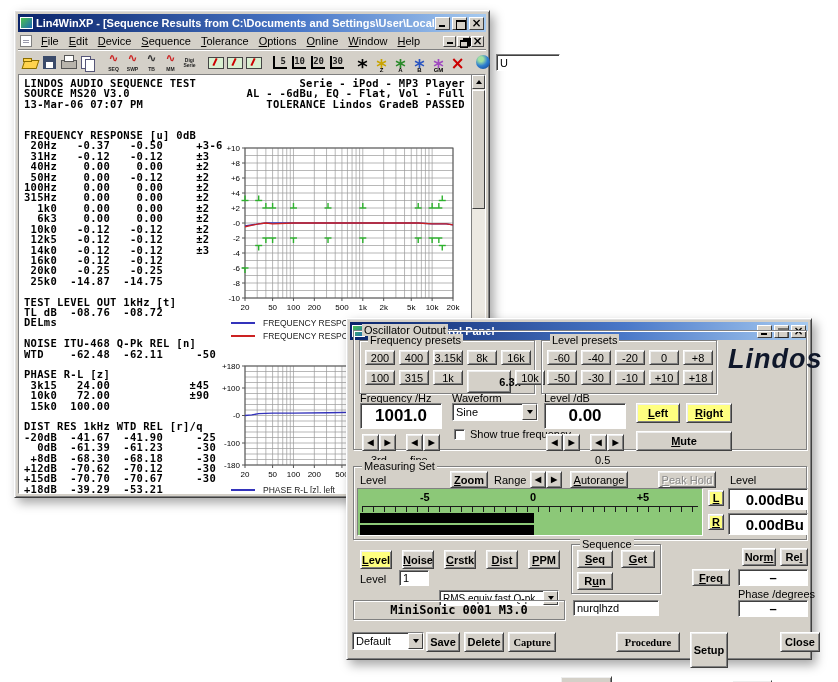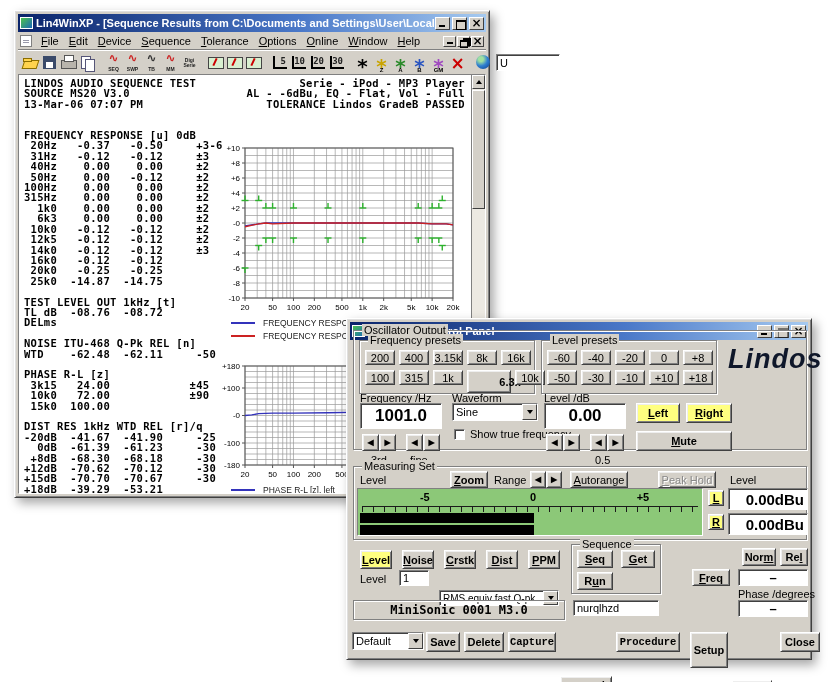--- a/index.html
+++ b/index.html
@@ -112,21 +112,21 @@
   .meter .mlabel { position:absolute; top:2px; font:bold 11px "Liberation Sans",sans-serif; }
   .meter .scaleline { position:absolute; left:4px; right:4px; top:17px; height:6px;
     border-top:1px solid #1a1a1a;
     background:repeating-linear-gradient(90deg,#1a1a1a 0 1px,transparent 1px 11px); }
   .meter .bar { position:absolute; left:2px; width:50.5%; height:10px; background:#000; }
   .disabled { color:#888; text-shadow:1px 1px 0 #fff; }
   .readout { position:absolute; background:#fff; border:1px solid; border-color:#808080 #fff #fff #808080; box-shadow:inset 1px 1px 0 #404040;
     display:flex; align-items:center; }
   .readout.rt { justify-content:flex-end; padding-right:3px; font:bold 15px "Liberation Sans",sans-serif; }
   .readout.ctr { justify-content:center; font:bold 13px "Liberation Sans",sans-serif; }
-  .mono { font-family:Liberation Mono, monospace; }
+  .mono { font-family:Liberation Serif, serif; }
   .statusbox { position:absolute; border:1px solid #808080; box-shadow:inset 1px 1px 0 #fff,1px 1px 0 #fff;
     display:flex; align-items:center; justify-content:center; font:bold 12px "DejaVu Sans Mono",monospace; }
 </style>
 </head>
 <body>
 
 <div class="screen">
 
   <div class="window" id="lin4win">
     <div class="titlebar">

